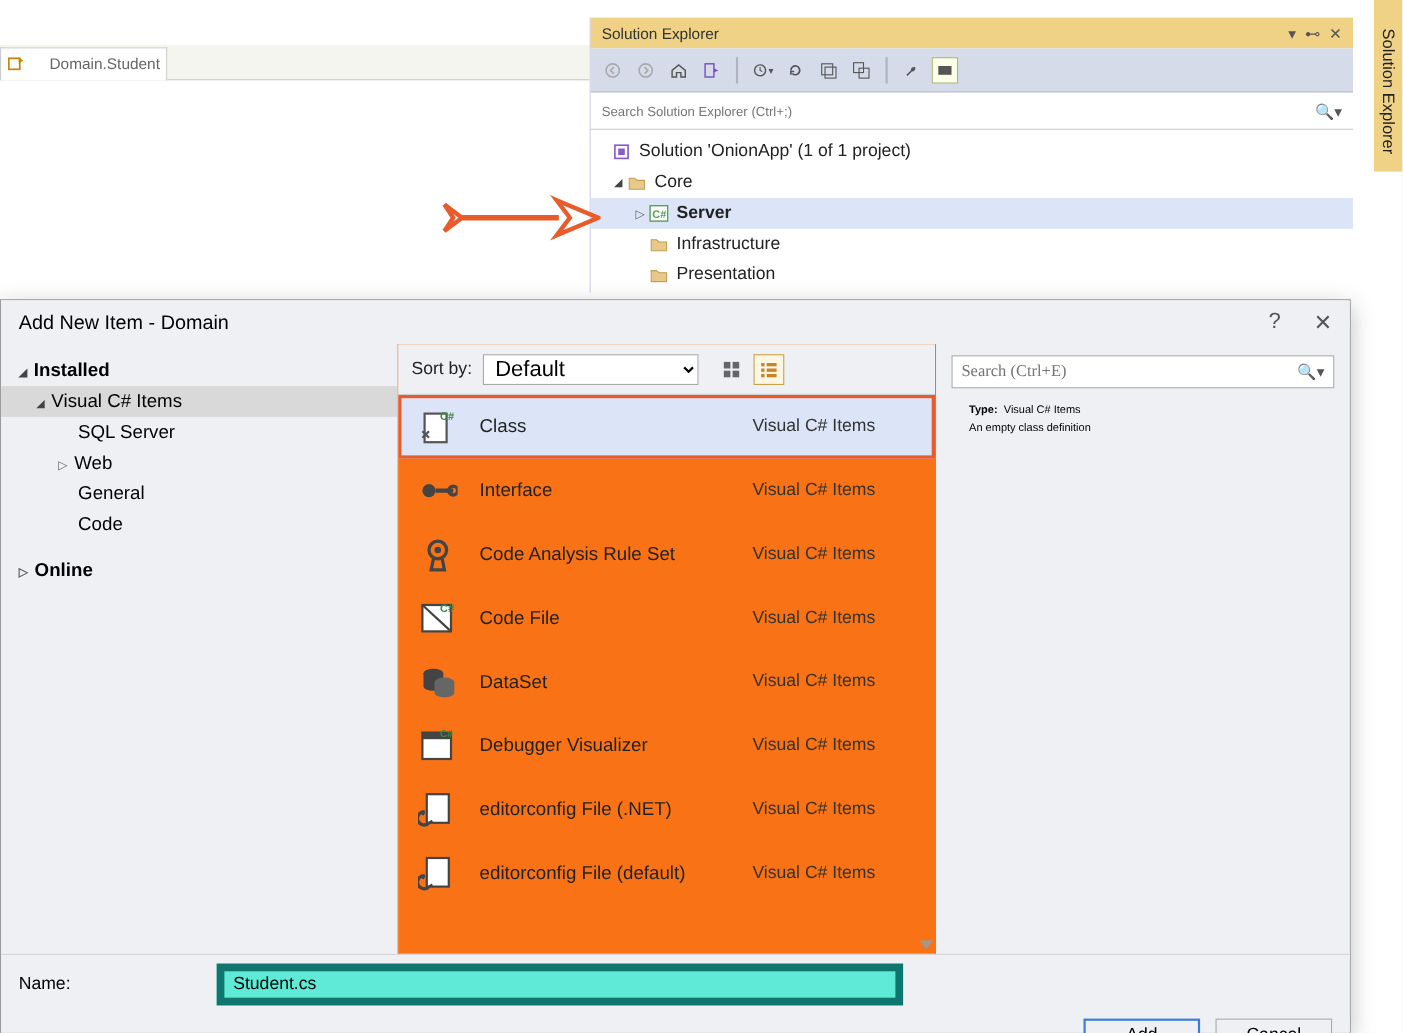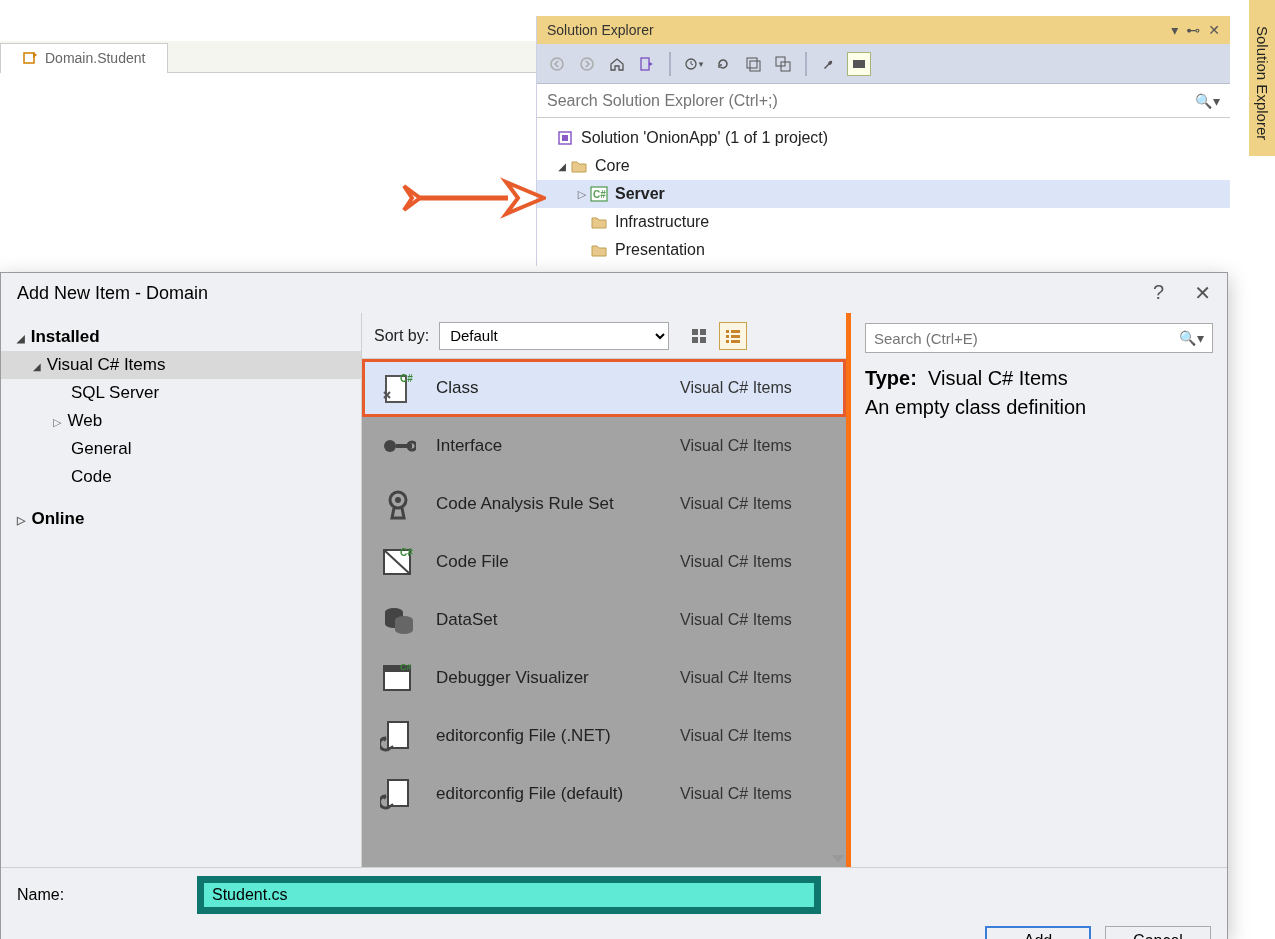--- a/index.html
+++ b/index.html
@@ -1,33 +1,33 @@
 <!DOCTYPE html>
 <html><head>
 <meta charset="utf-8">
 <style>
 * { margin:0; padding:0; box-sizing:border-box; font-family:"Segoe UI", Arial, sans-serif; }
 body { width:1275px; height:939px; background:#fff; position:relative; overflow:hidden; font-size:14px; }
 
 
 .editor-tabbar { position:absolute; top:41px; left:0; width:536px; height:32px; background:#f5f5f0; border-bottom:1px solid #ccc; display:flex; align-items:center; }
-.editor-tab { height:30px; display:flex; align-items:center; gap:6px; padding:0 22px; background:#fff; border:1px solid #ccc; border-bottom:none; margin-top:2px; }
+.editor-tab { height:30px; display:flex; align-items:center; gap:22px; padding:0 6px; background:#fff; border:1px solid #ccc; border-bottom:none; margin-top:2px; }
 .editor-tab .icon{ width:16px; height:16px; display:flex; align-items:center; justify-content:center; color:#d08000;}
 .editor-tab span.lbl{ color:#666;}
 
 
 .se-panel { position:absolute; top:16px; left:536px; width:694px; height:250px; background:#fff; border-left:1px solid #cfcfe6; }
 .se-title { height:28px; background:#efd285; color:#333; display:flex; align-items:center; padding:0 10px; justify-content:space-between; }
 .se-title-right {display:flex; gap:8px; align-items:center; color:#555;}
 .se-toolbar { height:40px; background:#d6dbe9; display:flex; align-items:center; padding:0 8px; gap:6px; border-bottom:1px solid #b8bdd0;}
 .se-tool{width:24px; height:24px; display:flex; align-items:center; justify-content:center; color:#555; border:1px solid transparent;}
 .se-tool.sep{width:1px; height:24px; background:#aeb3c6; margin:0 4px;}
 .se-tool.boxed{border:1px solid #a7b578; background:#fdffe8;}
 .se-search { height:34px; border-bottom:1px solid #ccc; display:flex; align-items:center; padding:0 10px; justify-content:space-between;}
-.se-search input{ border:none; outline:none; width:90%; font-size:16px; color:#888;}
+.se-search input{ border:none; outline:none; width:90%; font-size:12px; color:#888;}
 .se-tree{ padding:6px 0;}
 .tree-row{ display:flex; align-items:center; height:28px; font-size:16px; color:#222; }
 .tree-row.sel{ background:#dce5f7;}
 .tree-ind{ display:inline-block;}
 .tree-exp{ width:14px; display:inline-flex; justify-content:center; color:#666; font-size:11px;}
 .tree-ico{ width:20px; height:20px; display:inline-flex; align-items:center; justify-content:center; margin-right:6px;}
 .folder-ico{ fill:#e8c98b; stroke:#c0a050;}
 
 
 .dock-tab { position:absolute; top:0; right:0; width:26px; height:156px; background:#efd285; color:#222; writing-mode:vertical-rl; text-orientation:mixed; display:flex; align-items:center; justify-content:center; font-size:15px; padding-top:10px;}
@@ -38,38 +38,38 @@
 
 .dialog{ position:absolute; top:272px; left:0; width:1228px; height:667px; background:#eef0f3; border:1px solid #9b9b9b; box-shadow:0 6px 20px rgba(0,0,0,0.25);}
 .dlg-title{ height:40px; display:flex; align-items:center; justify-content:space-between; padding:0 16px; font-size:18px; background:#eef0f3;}
 .dlg-title .right{display:flex; gap:30px; color:#555; font-size:20px;}
 .dlg-body{ display:flex; height:554px;}
 .dlg-left{ width:360px; background:#eef0f3; padding:10px 0;}
 .dlg-left .root{padding:4px 16px; font-size:17px; display:flex; align-items:center; gap:6px;font-weight:bold;}
 .dlg-left .node{padding:4px 16px 4px 32px; font-size:17px; display:flex; align-items:center; gap:6px;}
 .dlg-left .node.sel{background:#d9d9d9;}
 .dlg-left .leaf{padding:4px 16px 4px 70px; font-size:17px;}
-.dlg-middle{ flex:1; background:#a3a3a3; border-left:1px solid #d0d0d0; border-right:5px solid #f97316; display:flex; flex-direction:column;}
+.dlg-middle{ flex:1; background:#f97316; border-left:1px solid #d0d0d0; border-right:1px solid #f97316; display:flex; flex-direction:column;}
 .mid-head{ height:46px; display:flex; align-items:center; padding:0 12px; gap:10px; background:#eef0f3; border-bottom:1px solid #d0d0d0;}
-.mid-head select{ height:28px; width:230px; font-size:15px; border:1px solid #aaa; background:#fff; padding:0 6px;}
+.mid-head select{ height:28px; width:196px; font-size:20px; border:1px solid #aaa; background:#fff; padding:0 6px;}
 .view-btns{ display:flex; gap:6px; margin-left:6px;}
 .view-btn{ width:28px; height:28px; display:flex; align-items:center; justify-content:center; border:1px solid transparent;}
 .view-btn.active{ border:1px solid #c9a24a; background:#fdf6e3;}
 .mid-list{ flex:1; overflow:auto; position:relative;}
 .item-row{ height:58px; display:flex; align-items:center; padding:0 16px; gap:18px;}
 .item-row.sel{ background:#dce5f7; outline:3px solid #e85c2b; outline-offset:-3px;}
 .item-ico{ width:40px; height:40px; display:flex; align-items:center; justify-content:center;}
 .item-name{ flex:1; font-size:17px; color:#222;}
 .item-cat{ font-size:16px; color:#333; width:150px; text-align:left;}
 .scroll-ind{position:absolute; right:2px; top:0; bottom:0; width:12px; background:transparent;}
 .scroll-ind::after{content:""; position:absolute; bottom:4px; right:0; border-left:6px solid transparent; border-right:6px solid transparent; border-top:8px solid #999;}
 .dlg-right{ width:376px; background:#eef0f3; padding:10px 14px;}
 .search-box{ height:30px; border:1px solid #aaa; background:#fff; display:flex; align-items:center; padding:0 8px; justify-content:space-between; margin-bottom:14px;}
-.search-box input{border:none; outline:none; width:90%; font-size:15px; color:#888;}
-.desc-line{font-size:20px; margin-bottom:6px;}
+.search-box input{border:none; outline:none; width:90%; font-size:15px; color:#888;font-family:Liberation Serif, serif;}
+.desc-line{font-size:10px; margin-bottom:6px;margin-left:16px;}
 .desc-line b{font-weight:600;}
 
 .dlg-foot{ height:72px; border-top:1px solid #d0d0d0; background:#eef0f3; padding:8px 16px; display:flex; flex-direction:column; gap:10px;}
 .name-row{display:flex; align-items:center; gap:20px;}
 .name-row label{width:160px; font-size:16px;}
 .name-row input{flex:0 0 624px; height:28px; border:7px solid #0f766e; padding:12px 8px; font-size:16px; background:#5eead4;}
 .btn-row{display:flex; justify-content:flex-end; gap:14px; margin-top:2px;}
 .btn{ width:106px; height:30px; border:1px solid #aaa; background:#eef0f3; font-size:16px; display:flex; align-items:center; justify-content:center; cursor:pointer;}
 .btn.primary{ border:2px solid #3b7dd8;}
 

